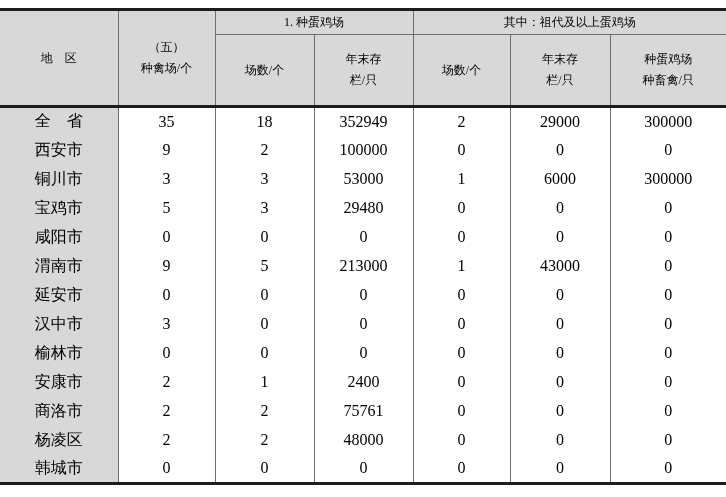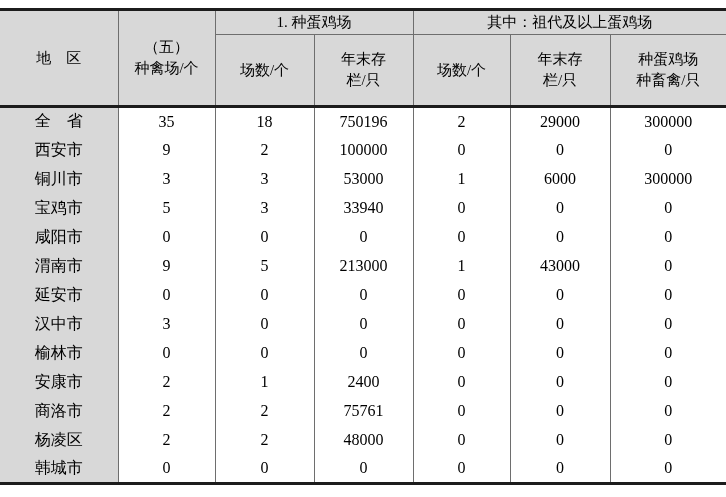--- a/index.html
+++ b/index.html
@@ -25,21 +25,21 @@
   th,td{
     padding:0 2px;
     text-align:center;
     vertical-align:middle;
     font-weight:normal;
     border-right:1px solid var(--light);
   }
   th:last-child,td:last-child{border-right:none;}
   thead th{
     background:var(--bg-gray);
-    font-size:15px;
+    font-size:12px;
     line-height:21px;
     margin-top:38px;
   }
   thead tr.group-row th{height:25px;}
   thead tr.sub-row th{height:72px;}
   th.group{border-bottom:1px solid var(--light);}
   th.pre{white-space:pre-line;}
   tbody td{
     font-size:16px;
     height:29px;
@@ -79,21 +79,21 @@
 栏/只</th>
       <th class="pre">种蛋鸡场
 种畜禽/只</th>
     </tr>
   </thead>
   <tbody>
       <tr>
         <td class="region">全　省</td>
         <td>35</td>
         <td>18</td>
-        <td>750196</td>
+        <td>352949</td>
         <td>2</td>
         <td>29000</td>
         <td>300000</td>
       </tr>
       <tr>
         <td class="region">西安市</td>
         <td>9</td>
         <td>2</td>
         <td>100000</td>
         <td>0</td>
@@ -106,21 +106,21 @@
         <td>3</td>
         <td>53000</td>
         <td>1</td>
         <td>6000</td>
         <td>300000</td>
       </tr>
       <tr>
         <td class="region">宝鸡市</td>
         <td>5</td>
         <td>3</td>
-        <td>33940</td>
+        <td>29480</td>
         <td>0</td>
         <td>0</td>
         <td>0</td>
       </tr>
       <tr>
         <td class="region">咸阳市</td>
         <td>0</td>
         <td>0</td>
         <td>0</td>
         <td>0</td>

